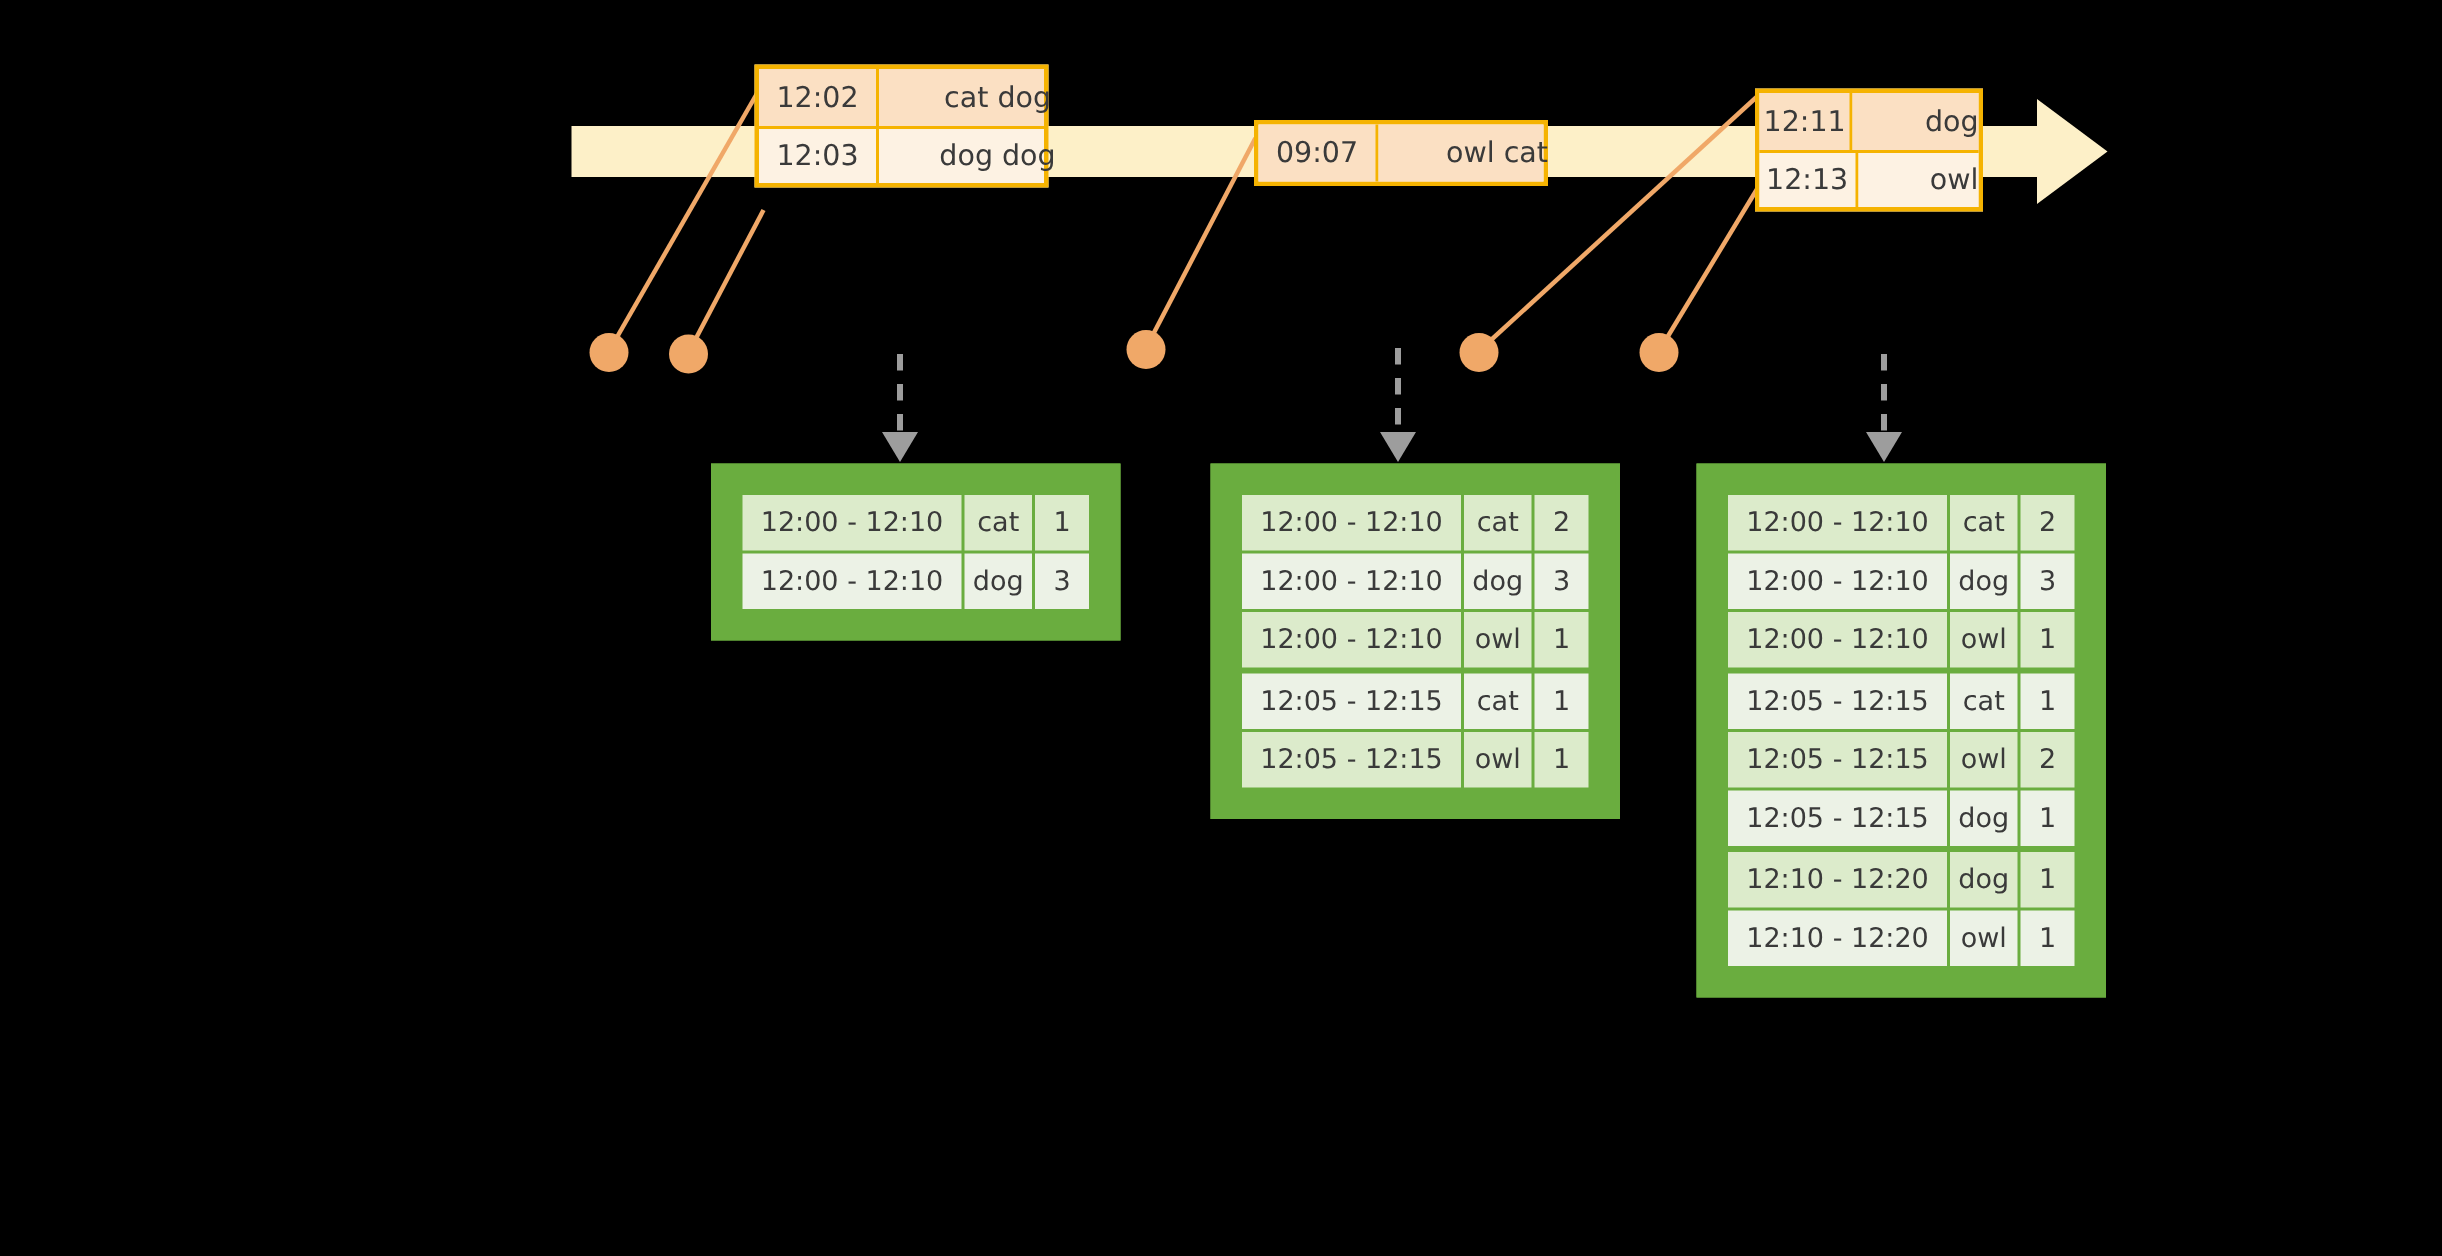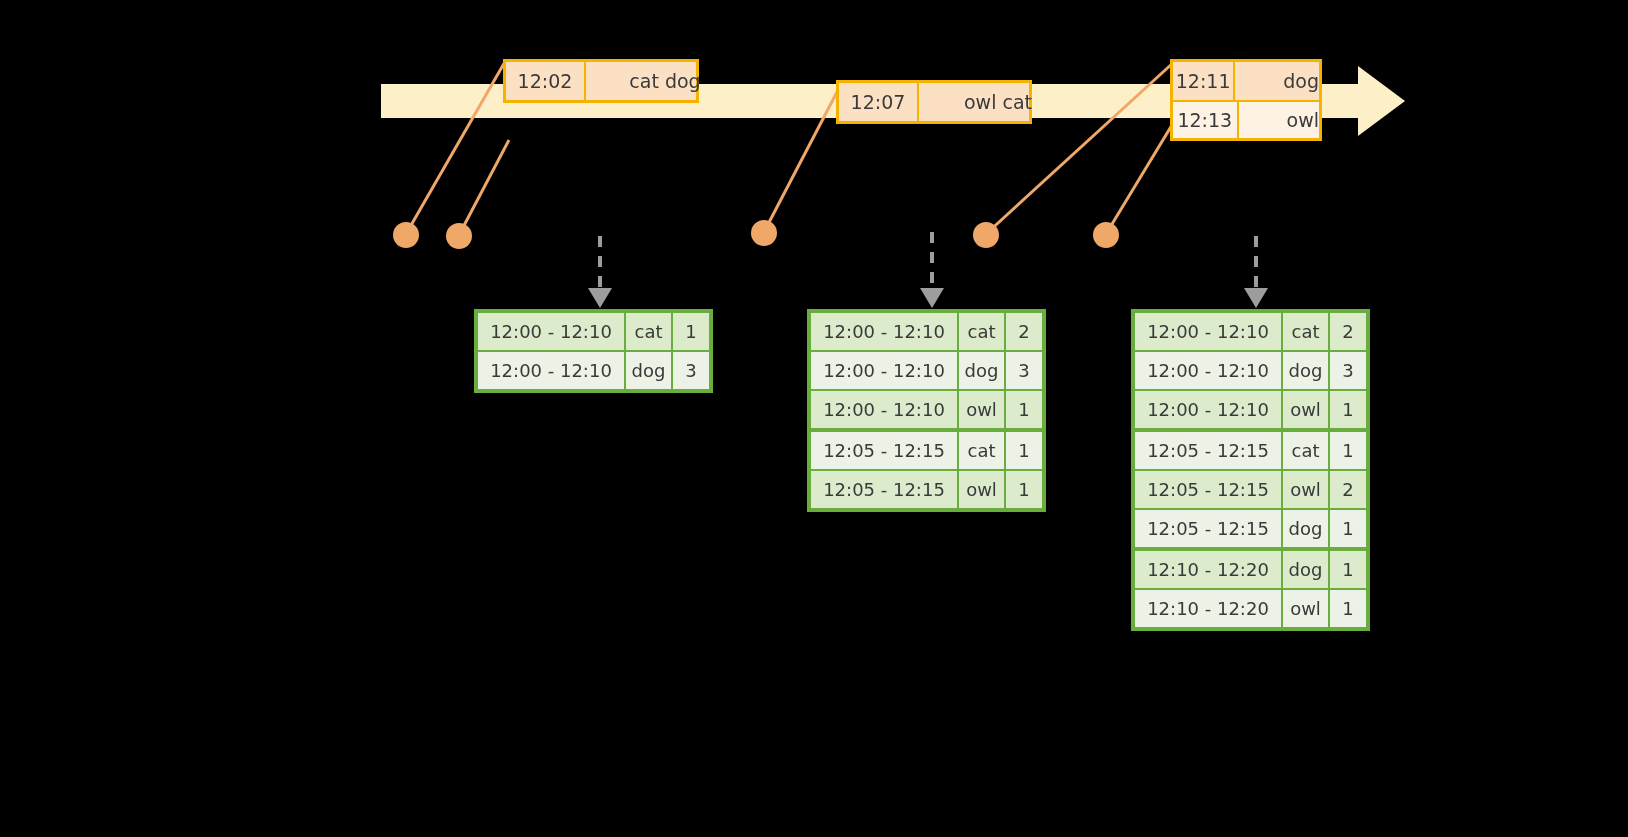--- a/index.html
+++ b/index.html
@@ -62,21 +62,21 @@
     box-sizing: border-box;
     white-space: nowrap;
   }
 
   
   .result-table {
     position: absolute;
     border: 3px solid #6aad3f;
     box-sizing: border-box;
     background: #6aad3f;
-    padding: 1px;
+    padding: 18px;
   }
   .res-row {
     display: flex;
     height: 37px;
     box-sizing: border-box;
   }
   .res-row + .res-row { margin-top: 2px; }
   .res-row.sep { margin-top: 4px; }
   .res-cell {
     display: flex;
@@ -131,30 +131,34 @@
       <line x1="932" y1="232" x2="932" y2="288"></line>
       <line x1="1256" y1="236" x2="1256" y2="288"></line>
     </g>
     <g fill="#9d9d9d">
       <polygon points="588,288 612,288 600,308"></polygon>
       <polygon points="920,288 944,288 932,308"></polygon>
       <polygon points="1244,288 1268,288 1256,308"></polygon>
     </g>
   </svg>
 
-  <div class="event-box" style="left:503px; top:59px; width:196px;">
+  <div class="event-box" style="left:503px; top:43px; width:196px;">
     <div class="event-row shade-a">
       <div class="cell ev-time">12:02</div>
       <div class="cell ev-words">cat dog</div>
     </div>
+    <div class="event-row shade-b">
+      <div class="cell ev-time">12:03</div>
+      <div class="cell ev-words">dog dog</div>
+    </div>
   </div>
 
   <div class="event-box" style="left:836px; top:80px; width:196px;">
     <div class="event-row shade-a">
-      <div class="cell ev-time">12:07</div>
+      <div class="cell ev-time">09:07</div>
       <div class="cell ev-words">owl cat</div>
     </div>
   </div>
 
   <div class="event-box" style="left:1170px; top:59px; width:152px;">
     <div class="event-row shade-a">
       <div class="cell ev-time">12:11</div>
       <div class="cell ev-words" style="width:87px;">dog</div>
     </div>
     <div class="event-row shade-b">

